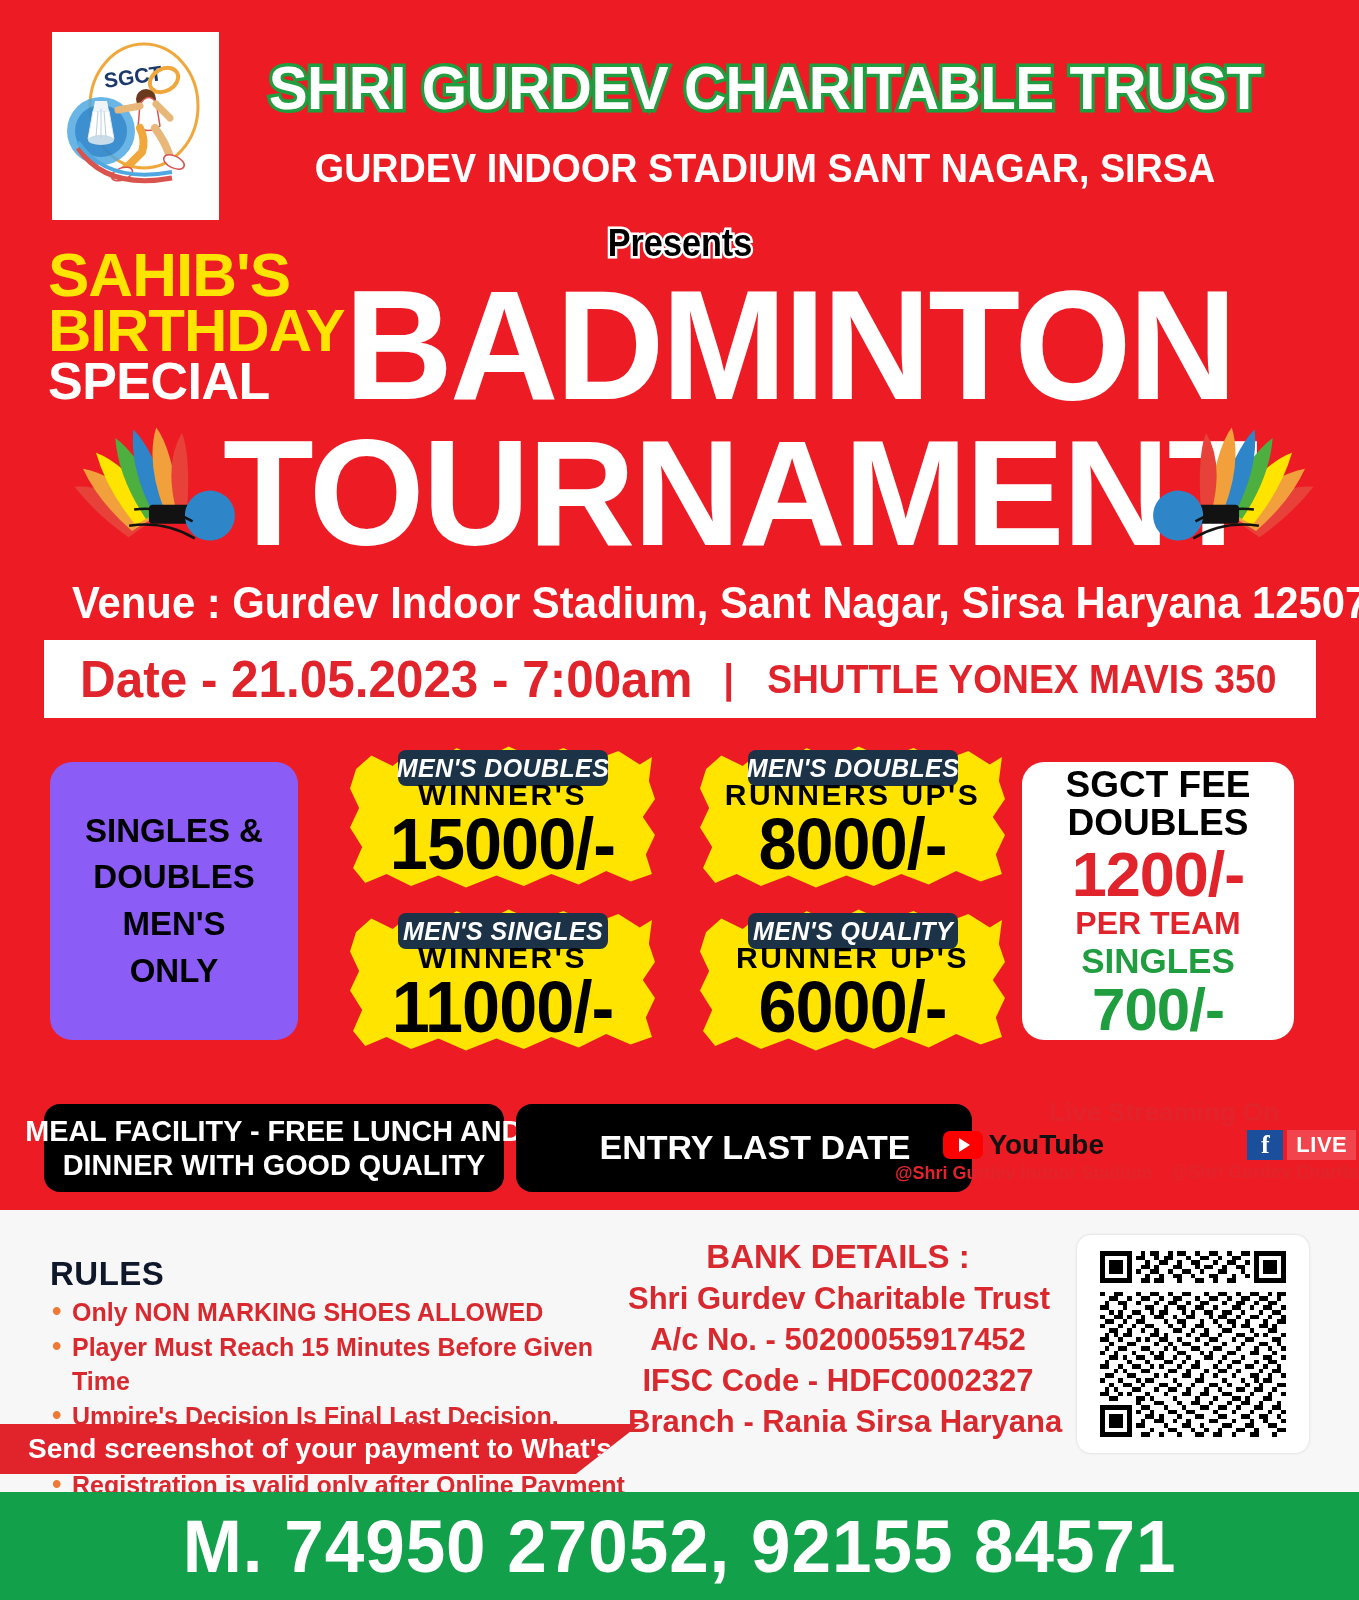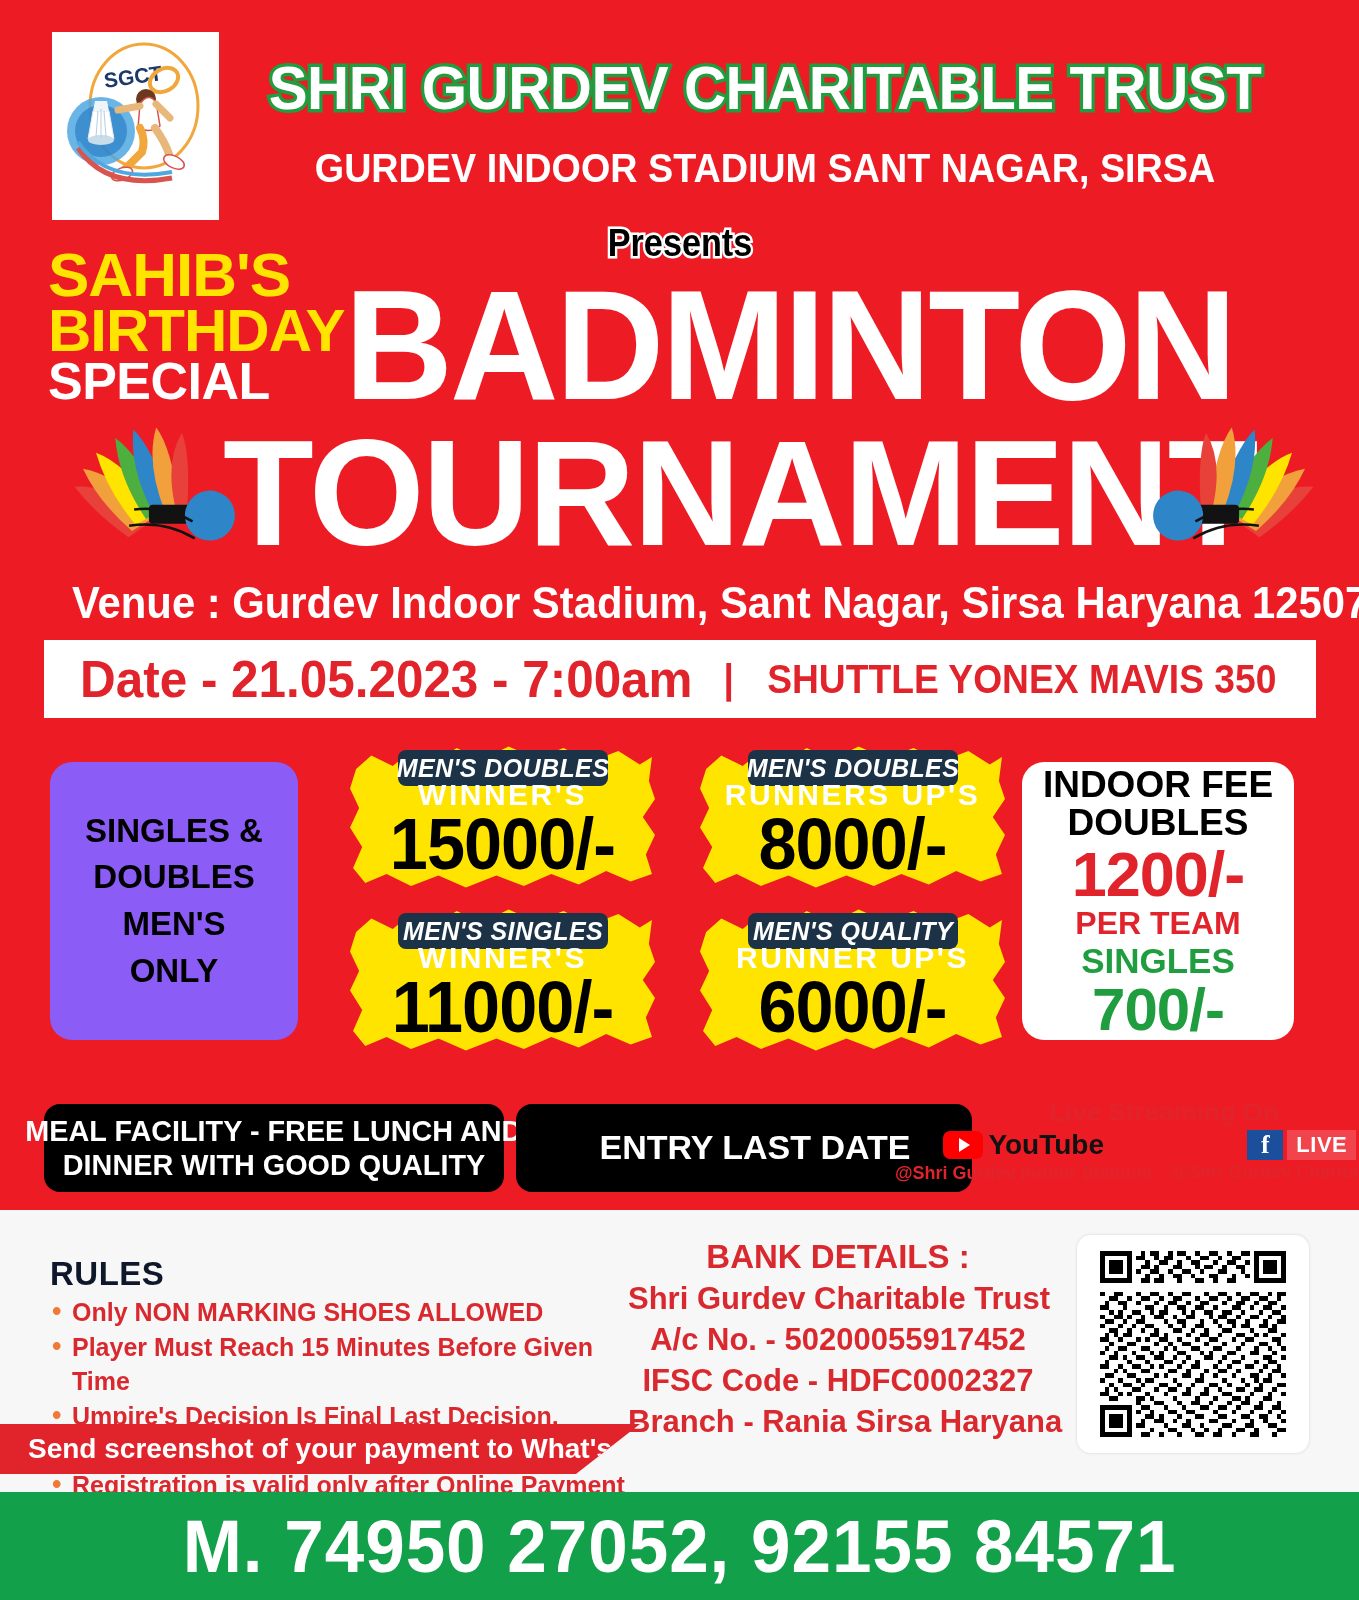--- a/index.html
+++ b/index.html
@@ -129,21 +129,21 @@
     position:absolute; left:48px; top:8px; width:210px; height:36px;
     background:#1C3347; border-radius:8px;
     display:flex; align-items:center; justify-content:center;
     font-family:"Liberation Sans Narrow","Liberation Sans", sans-serif;
     font-weight:bold; font-style:italic; font-size:25px; color:#fff;
     letter-spacing:0.4px; white-space:nowrap;
   }
   .prize .rank {
     position:absolute; left:0; top:36px; width:100%; text-align:center;
     font-family:"Liberation Sans Narrow","Liberation Sans", sans-serif;
-    font-weight:bold; font-size:30px; color:#ffffff; letter-spacing:2.5px;
+    font-weight:bold; font-size:30px; color:#000000; letter-spacing:2.5px;
     white-space:nowrap;
   }
   .prize .amt {
     position:absolute; left:0; top:66px; width:100%; text-align:center;
     font-family:"Liberation Sans Narrow","Liberation Sans", sans-serif;
     font-weight:bold; font-size:72px; color:#000; letter-spacing:-1px;
     line-height:1; transform:scaleX(0.95); white-space:nowrap;
   }
   #prize-0 { left:350px; top:742px; }
   #prize-1 { left:700px; top:742px; }
@@ -429,21 +429,21 @@
     <div class="amt">11000/-</div>
   </div>
   <div class="prize" id="prize-3">
     <div class="splat"></div>
     <div class="tag">MEN'S QUALITY</div>
     <div class="rank">RUNNER UP'S</div>
     <div class="amt">6000/-</div>
   </div>
 
   <div class="fee-box">
-    <div class="hdr">INDOOR FEE</div>
+    <div class="hdr">SGCT FEE</div>
     <div class="hdr">DOUBLES</div>
     <div class="amt">1200/-</div>
     <div class="note">PER TEAM</div>
     <div class="slbl">SINGLES</div>
     <div class="samt">700/-</div>
   </div>
 
   <div class="meal">
     <span>MEAL FACILITY - FREE LUNCH AND</span>
     <span>DINNER WITH GOOD QUALITY</span>

